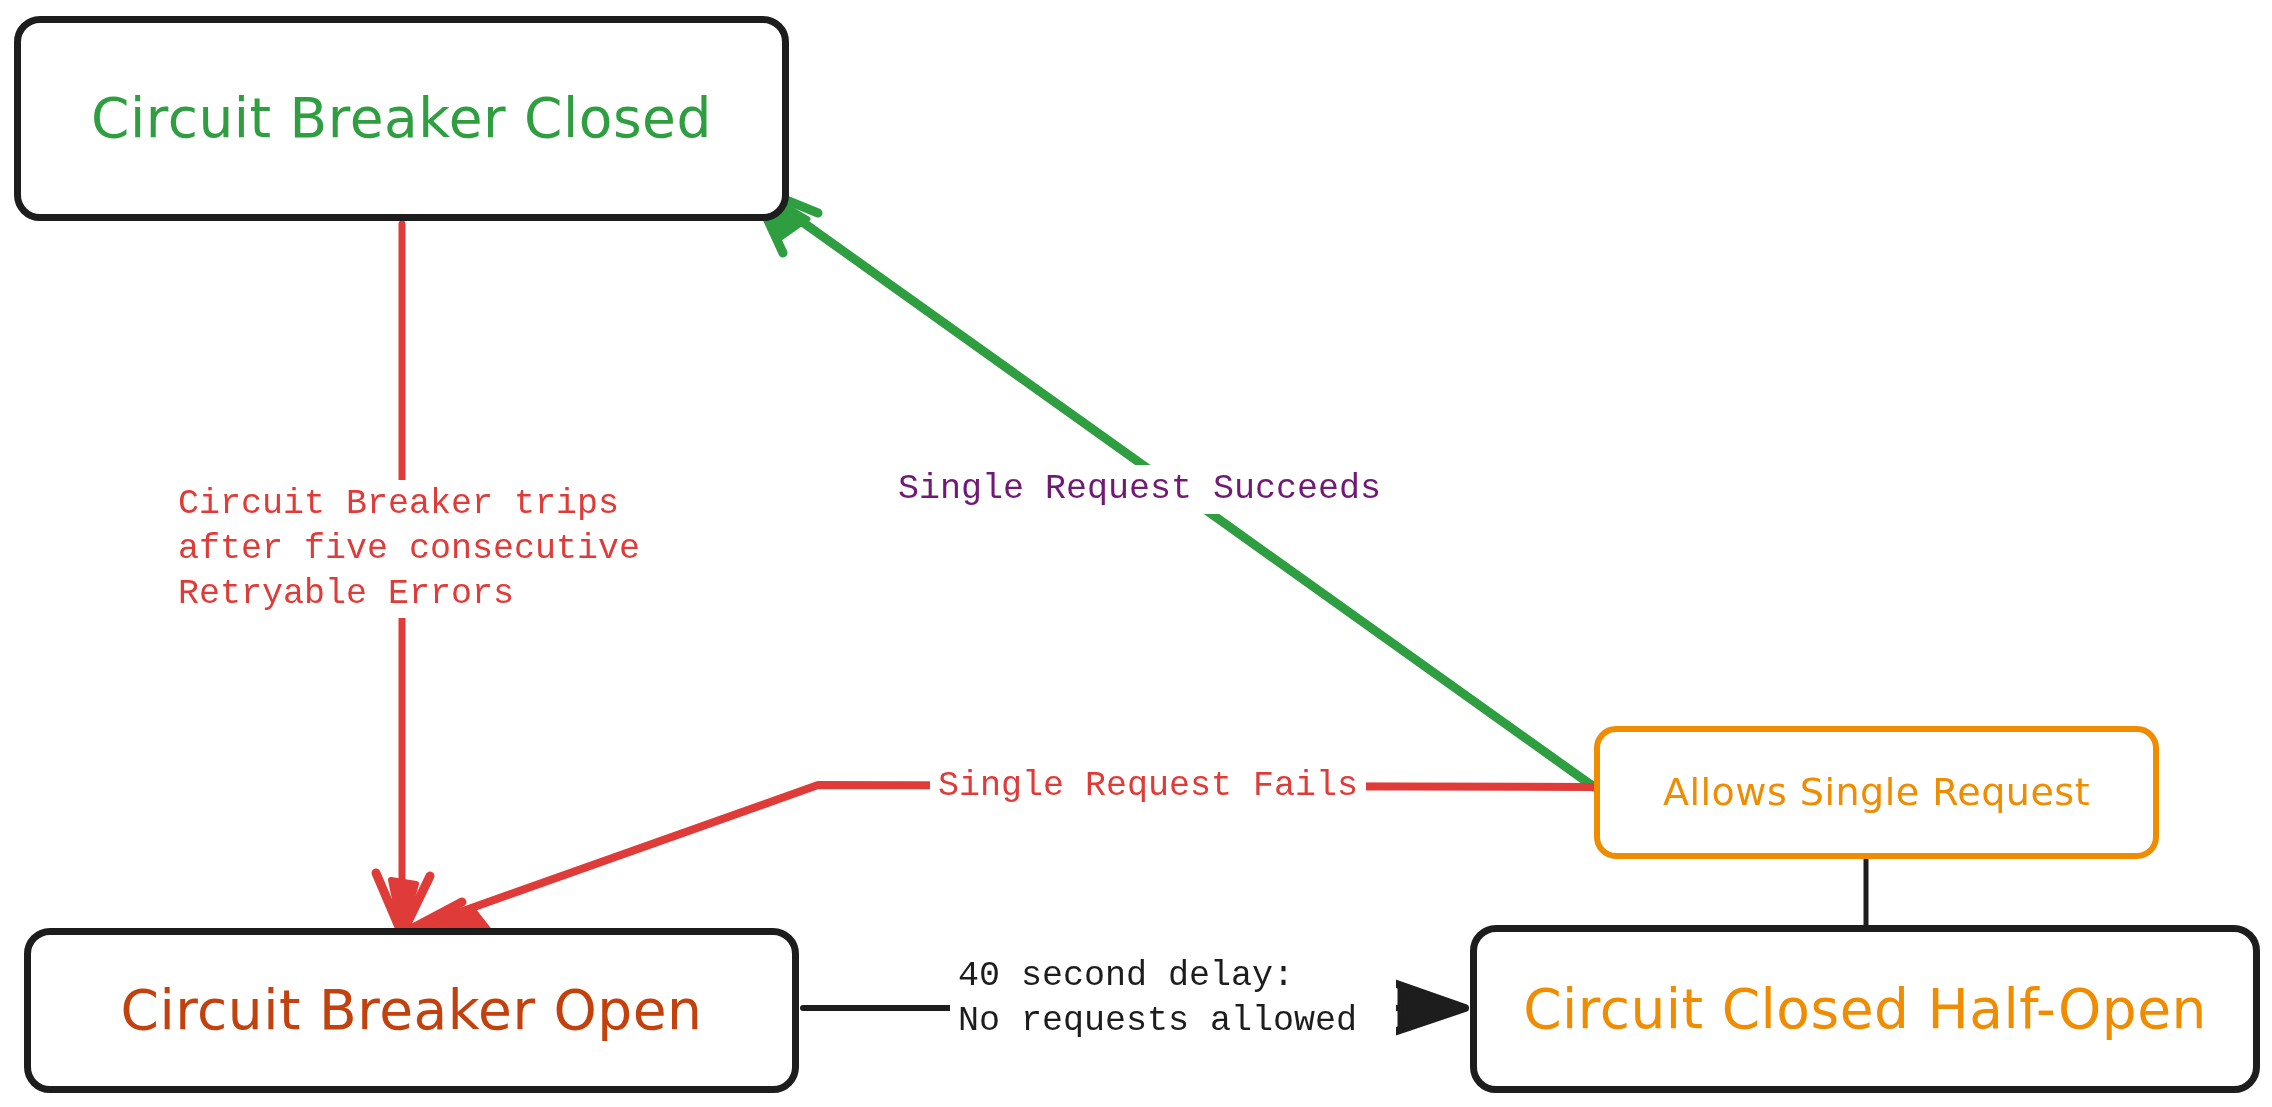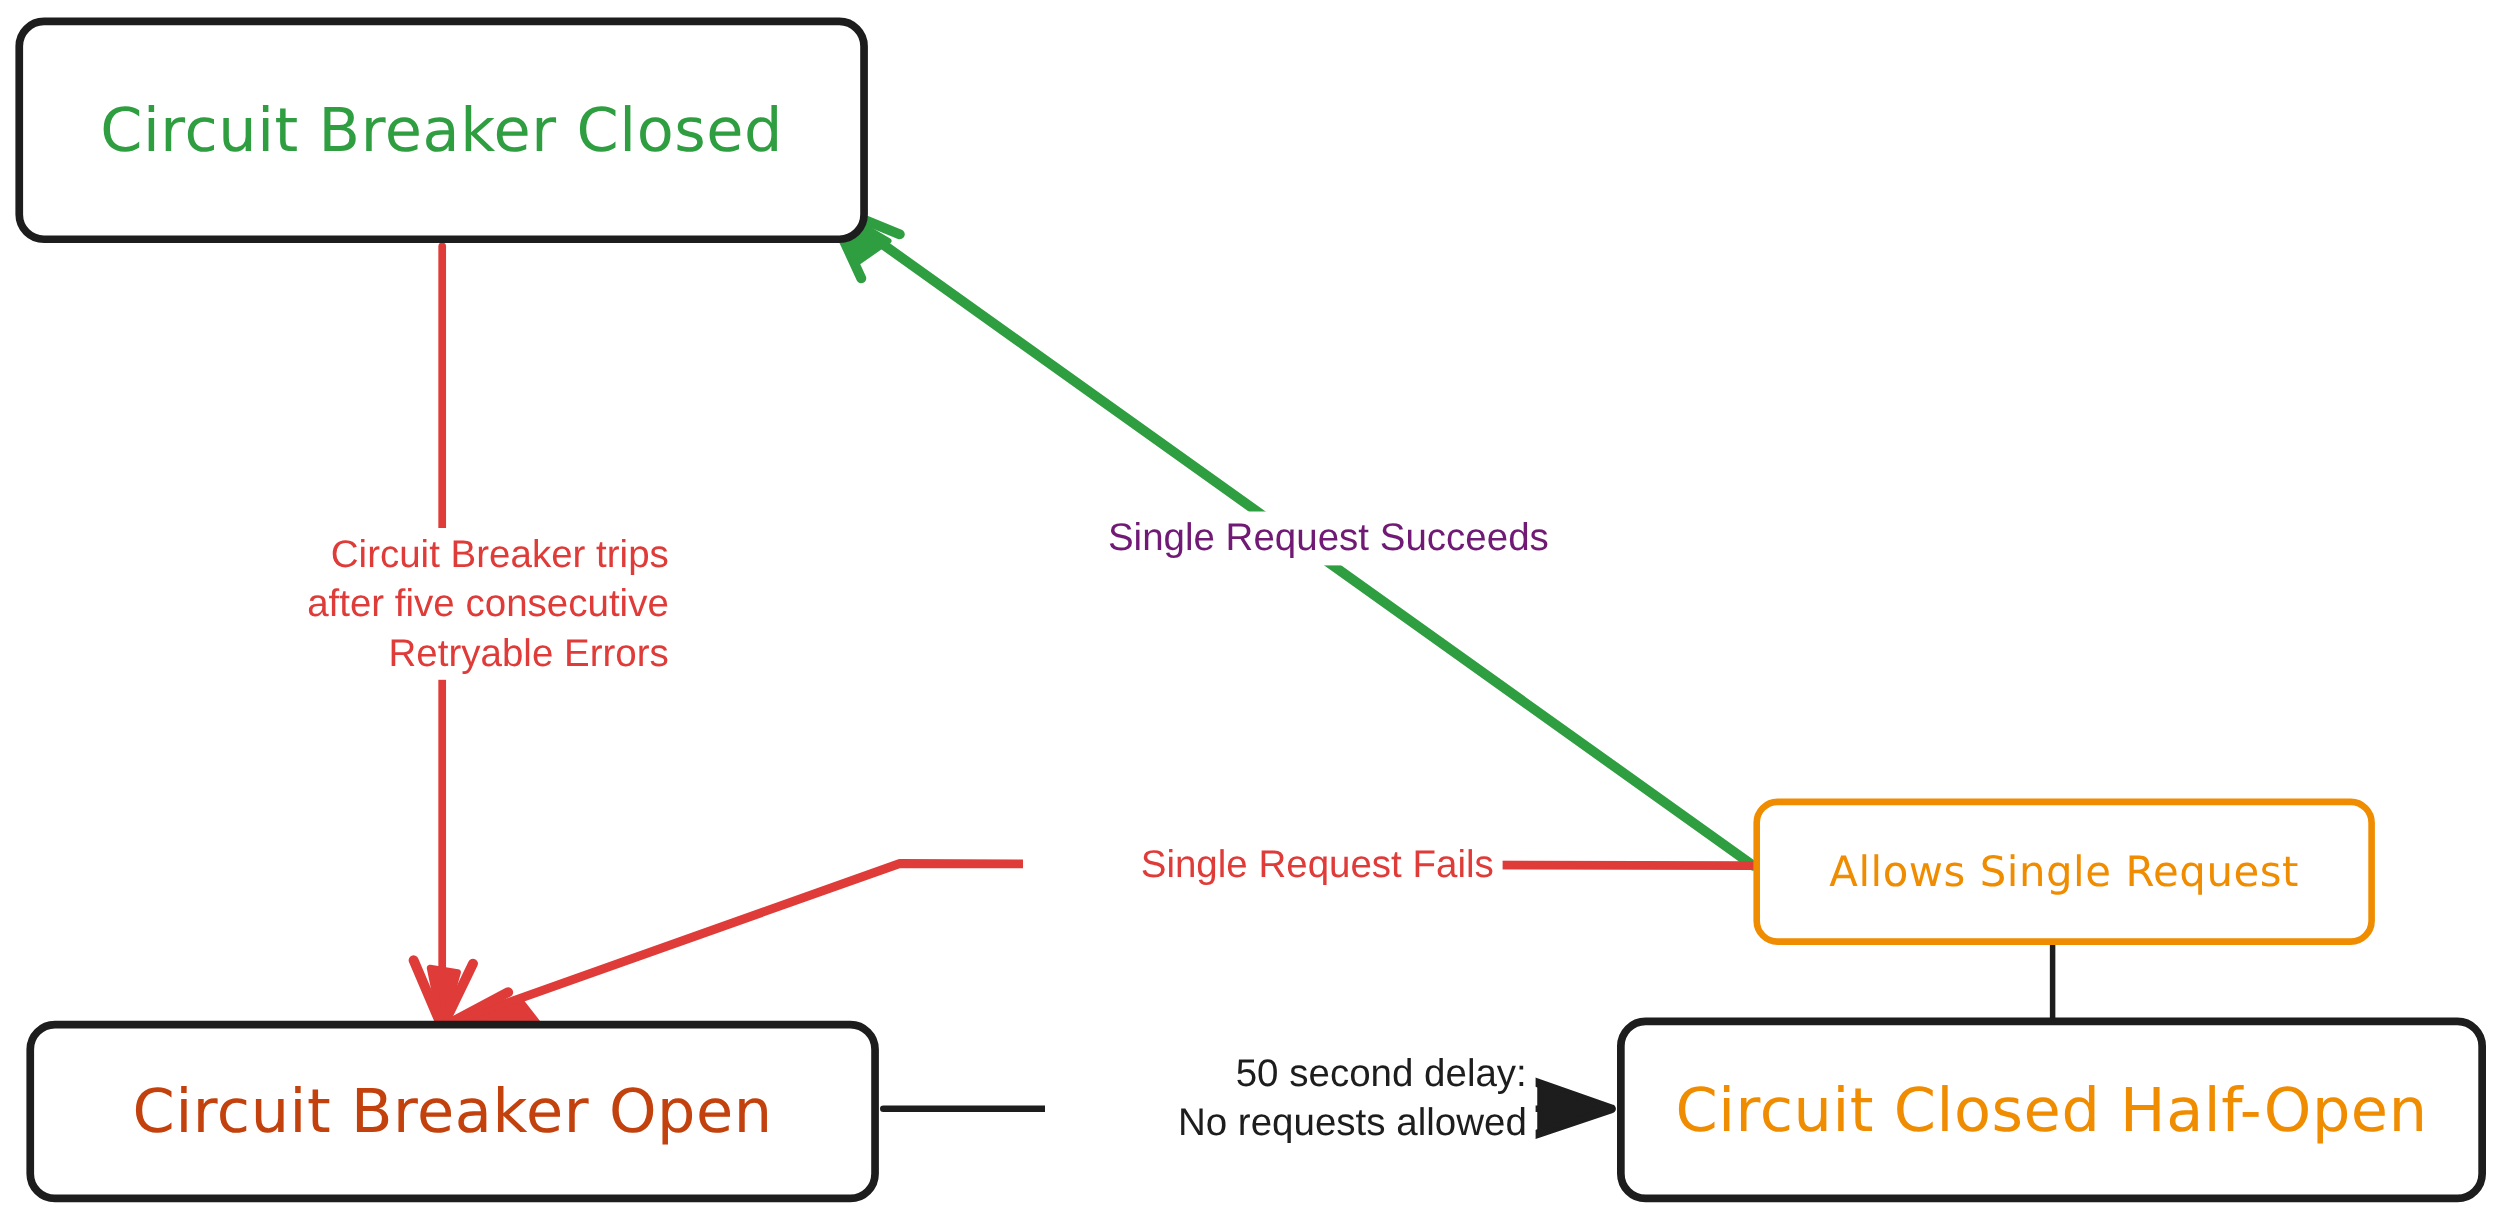--- a/index.html
+++ b/index.html
@@ -58,22 +58,22 @@
   #node-allows   { left: 1594px; top: 726px; width: 565px; height: 133px; }
 
   .label-green  { color: #2E9E40; font-size: 55px; }
   .label-red    { color: #c2410c; font-size: 55px; }
   .label-orange { color: #F08C00; font-size: 55px; }
   .label-orange-sm { color: #F08C00; font-size: 38px; }
 
   
   .edge-label {
     position: absolute;
-    text-align: right;
-    font-family: Liberation Sans, sans-serif;
+    text-align: left;
+    font-family: Liberation Mono, monospace;
     line-height: 1.28;
     white-space: pre;
     z-index: 4;
     pointer-events: none;
   }
   .edge-label-bg {
     background: #ffffff;
     padding: 2px 8px;
   }
   #label-trips {
@@ -158,16 +158,16 @@
   </div>
 
   <div class="edge-label edge-label-bg" id="label-trips">Circuit Breaker trips
 after five consecutive
 Retryable Errors</div>
 
   <div class="edge-label edge-label-bg" id="label-succeeds">Single Request Succeeds</div>
 
   <div class="edge-label edge-label-bg" id="label-fails">Single Request Fails</div>
 
-  <div class="edge-label edge-label-bg" id="label-delay">50 second delay:
+  <div class="edge-label edge-label-bg" id="label-delay">40 second delay:
 No requests allowed</div>
 
 </div>
 
 </body></html>

